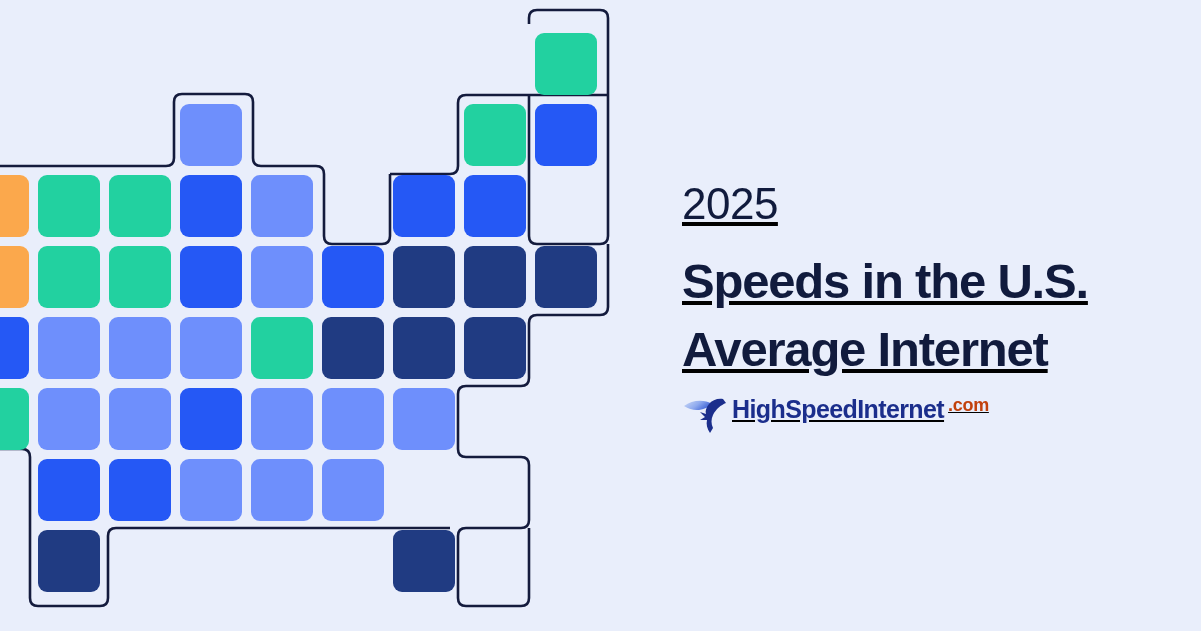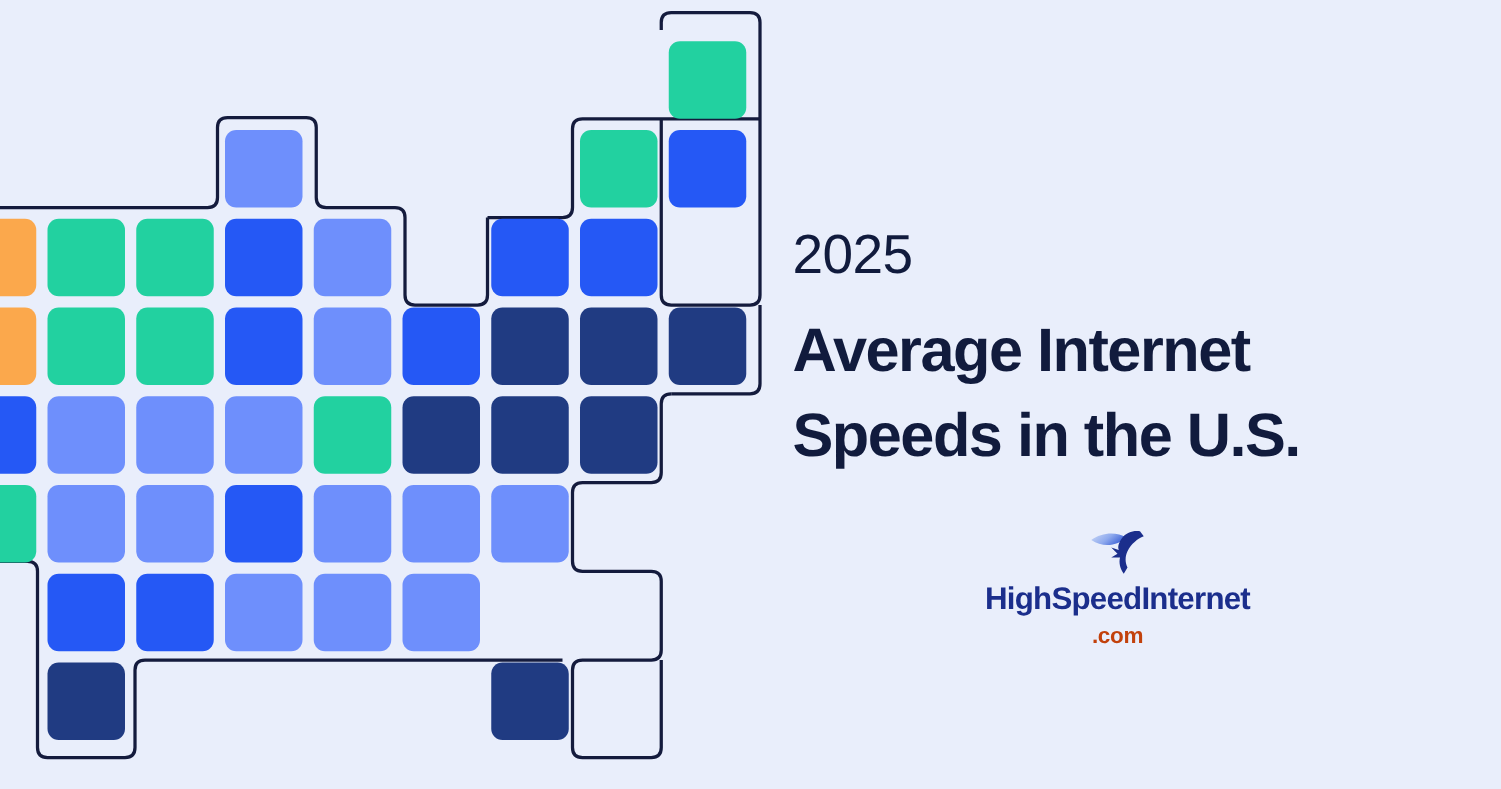--- a/index.html
+++ b/index.html
@@ -25,44 +25,44 @@
 
   .tile {
     position: absolute;
     width: 62px; height: 62px;
     border-radius: 9px;
   }
 
   
   #panel {
     position: absolute;
-    left: 634px; top: 182px;
+    left: 682px; top: 182px;
     width: 520px;
+    text-decoration: underline;
   }
   #year {
     font-size: 44px;
     font-weight: 400;
     color: #111B3D;
     letter-spacing: -0.5px;
     line-height: 1.0;
     margin-bottom: 22px;
   }
   #headline {
     font-size: 49px;
     font-weight: 700;
     color: #111B3D;
     letter-spacing: -1.2px;
     line-height: 1.38;
   }
   #logo {
     display: flex;
-    align-items: center;
-    margin-top: 38px;
+    align-items: flex-start;
+    margin-top: 12px;
     gap: 4px;
-    flex-direction: column;
   }
   #logo-bird { flex: 0 0 auto; }
   #logo-text {
     font-size: 25px;
     font-weight: 700;
     color: #1B2E8C;
     letter-spacing: -0.6px;
     white-space: nowrap;
   }
   #logo-tld {
@@ -145,22 +145,22 @@
         <div class="tile" style="left: 251px; top: 459px; width: 62px; height: 62px; border-radius: 9px; background: rgb(110, 143, 252);"></div>
         <div class="tile" style="left: 322px; top: 459px; width: 62px; height: 62px; border-radius: 9px; background: rgb(110, 143, 252);"></div>
         <div class="tile" style="left: 38px; top: 530px; width: 62px; height: 62px; border-radius: 9px; background: rgb(32, 59, 130);"></div>
         <div class="tile" style="left: 393px; top: 530px; width: 62px; height: 62px; border-radius: 9px; background: rgb(32, 59, 130);"></div>
       </div>
   </div>
 
   <div id="panel">
     <div id="year">2025</div>
     <div id="headline">
+      <div>Speeds in the U.S.</div>
       <div>Average Internet</div>
-      <div>Speeds in the U.S.</div>
     </div>
 
     <div id="logo">
       <svg id="logo-bird" width="46" height="40" viewBox="0 0 46 40">
         <defs>
           <linearGradient id="wingGrad" x1="0" y1="0" x2="1" y2="0.4">
             <stop offset="0%" stop-color="#CBD9F7"></stop>
             <stop offset="55%" stop-color="#8FAAEE"></stop>
             <stop offset="100%" stop-color="#3E63D6"></stop>
           </linearGradient>

